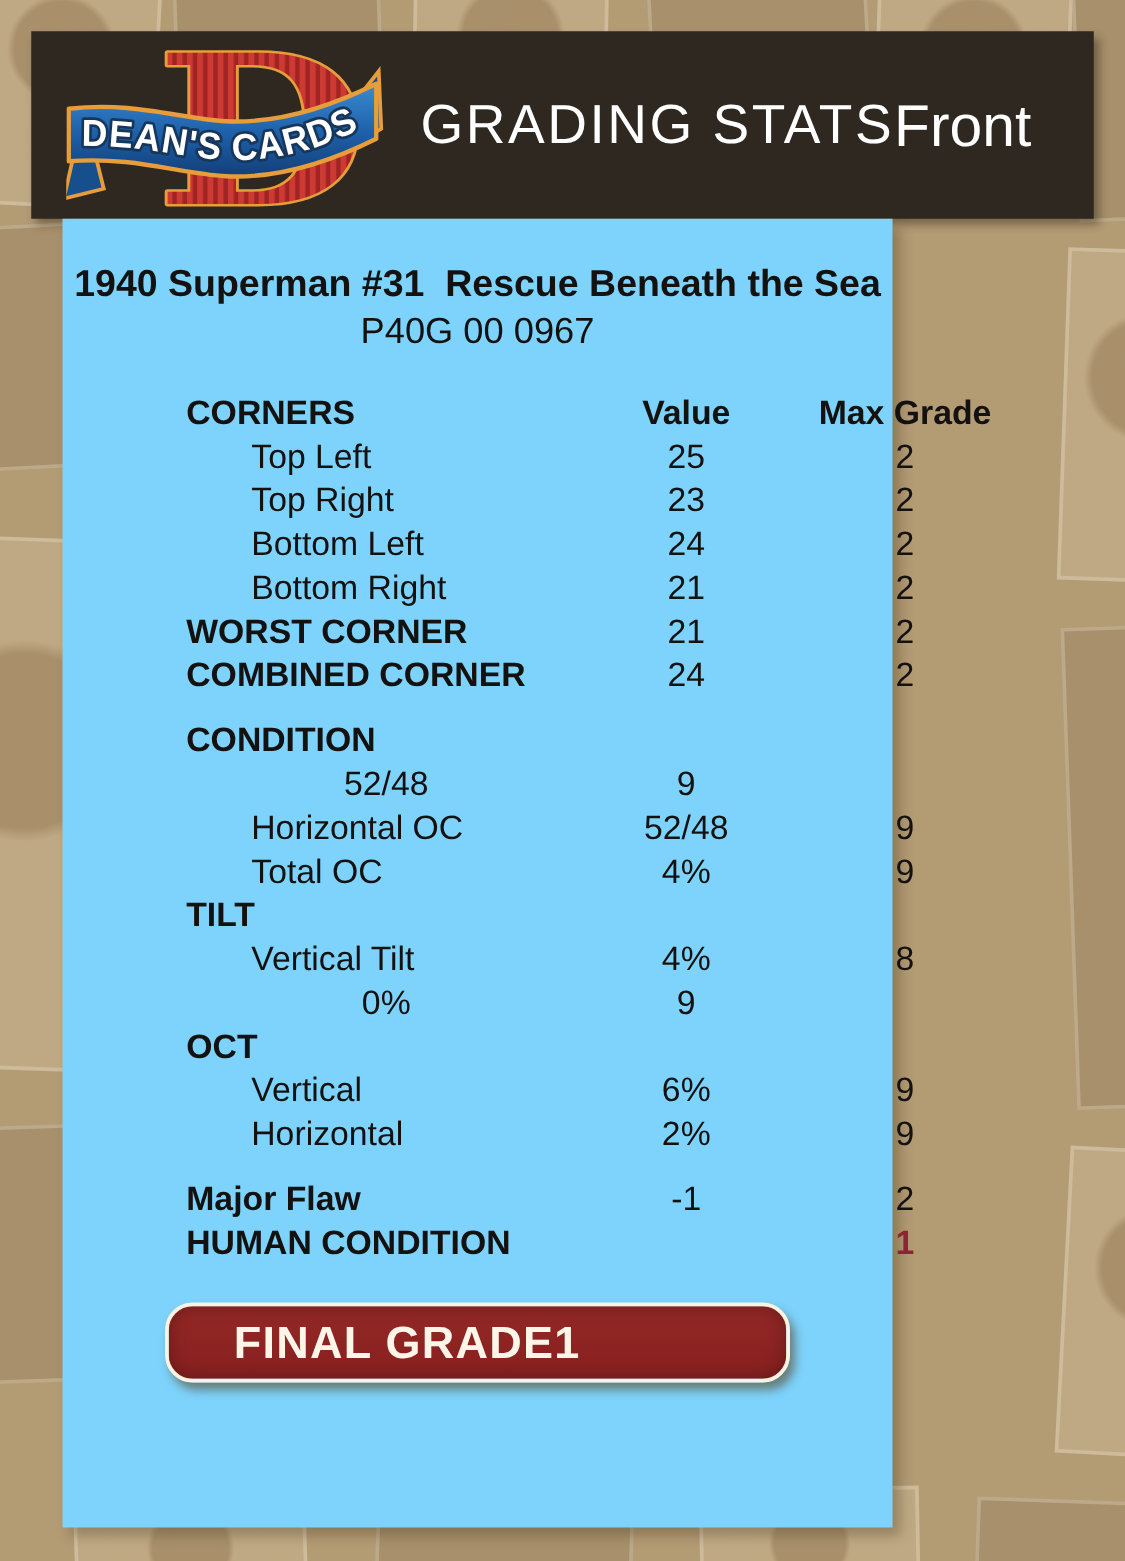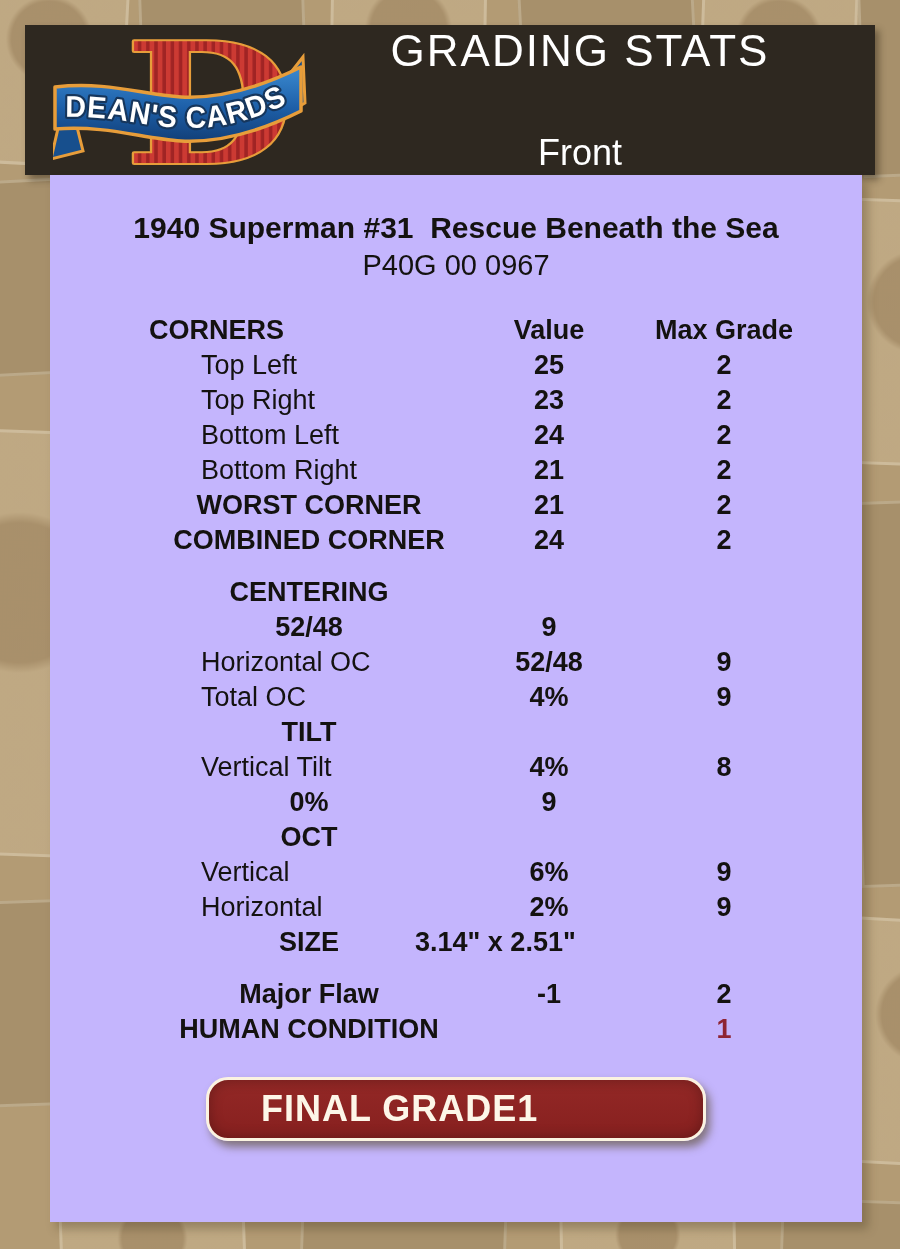--- a/index.html
+++ b/index.html
@@ -9,38 +9,38 @@
   
   .cg{position:absolute;border:3px solid rgba(248,242,226,0.25);}
   .cg.light{background:radial-gradient(circle at 50% 38%, rgba(158,133,98,0.50) 0 26%, rgba(203,182,146,0.50) 30%);}
   .cg.dark{background:rgba(148,125,92,0.38);}
 
   
   .header{position:absolute;left:25px;top:25px;width:850px;height:150px;background:#2e2820;
           box-shadow:4px 5px 7px rgba(40,32,18,0.45);}
   .logo{position:absolute;left:28px;top:4px;width:255px;height:142px;}
   .header-titles{position:absolute;left:310px;top:0;width:490px;height:100%;
-                 display:flex;flex-direction:column;justify-content:space-between;align-items:center;color:#ffffff;}
+                 display:flex;justify-content:flex-end;align-items:center;color:#ffffff;}
   .h-title{font-size:44px;font-weight:400;letter-spacing:2px;line-height:52px;}
-  .h-sub{font-size:36px;font-weight:400;line-height:44px;margin-top:2px;}
-
-  
-  .panel{position:absolute;left:50px;top:175px;width:812px;height:1047px;background:#c4b5fd;
+  .h-sub{font-size:47px;font-weight:400;line-height:44px;margin-top:2px;}
+
+  
+  .panel{position:absolute;left:50px;top:175px;width:664px;height:1047px;background:#7dd3fc;
          box-shadow:6px 7px 9px rgba(75,60,35,0.35);color:#141210;}
   .card-title{margin-top:34px;text-align:center;font-size:30px;font-weight:bold;line-height:38px;white-space:pre;}
   .card-code{text-align:center;font-size:29px;line-height:36px;}
 
   
   .grading-table{margin-top:30px;}
   .t-row{display:grid;grid-template-columns:320px 160px 190px;padding-left:99px;
          height:35px;line-height:35px;font-size:27px;}
   .c-label{text-align:left;white-space:nowrap;}
-  .c-val,.c-max{text-align:center;white-space:nowrap;font-weight:bold;}
+  .c-val,.c-max{text-align:center;white-space:nowrap;}
   .indent .c-label{padding-left:52px;}
-  .bold .c-label{font-weight:bold;text-align:center;}
+  .bold .c-label{font-weight:bold;}
   .header-row .c-label,.header-row .c-val,.header-row .c-max{font-weight:bold;}
   .gap{margin-top:17px;}
   .shift-left{position:relative;left:-54px;}
   .red{color:#8e2433;font-weight:bold;}
 
   
   .final-grade{margin:30px auto 0;width:500px;height:64px;box-sizing:border-box;
                background:linear-gradient(#932826,#87201f);
                border:3px solid #fbf3e1;border-radius:22px;
                box-shadow:4px 6px 8px rgba(95,80,55,0.65), inset 0 0 14px rgba(0,0,0,0.28);
@@ -139,21 +139,21 @@
         <div class="c-label">WORST CORNER</div>
         <div class="c-val">21</div>
         <div class="c-max">2</div>
       </div>
       <div class="t-row bold">
         <div class="c-label">COMBINED CORNER</div>
         <div class="c-val">24</div>
         <div class="c-max">2</div>
       </div>
       <div class="t-row bold gap">
-        <div class="c-label">CENTERING</div>
+        <div class="c-label">CONDITION</div>
         <div class="c-val"></div>
         <div class="c-max"></div>
       </div>
       <div class="t-row indent">
         <div class="c-val">52/48</div>
         <div class="c-max">9</div>
       </div>
       <div class="t-row indent">
         <div class="c-label">Horizontal OC</div>
         <div class="c-val">52/48</div>
@@ -185,25 +185,20 @@
       </div>
       <div class="t-row indent">
         <div class="c-label">Vertical</div>
         <div class="c-val">6%</div>
         <div class="c-max">9</div>
       </div>
       <div class="t-row indent">
         <div class="c-label">Horizontal</div>
         <div class="c-val">2%</div>
         <div class="c-max">9</div>
-      </div>
-      <div class="t-row bold">
-        <div class="c-label">SIZE</div>
-        <div class="c-val shift-left">3.14" x 2.51"</div>
-        <div class="c-max"></div>
       </div>
       <div class="t-row bold gap">
         <div class="c-label">Major Flaw</div>
         <div class="c-val">-1</div>
         <div class="c-max">2</div>
       </div>
       <div class="t-row bold">
         <div class="c-label">HUMAN CONDITION</div>
         <div class="c-val"></div>
         <div class="c-max red">1</div>

